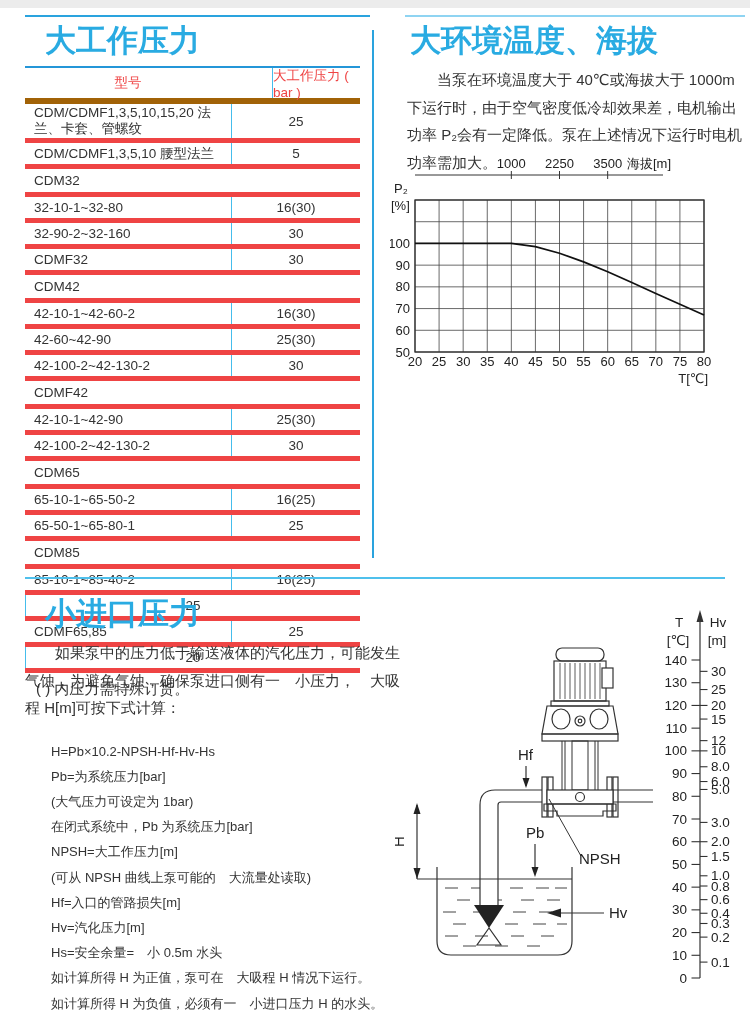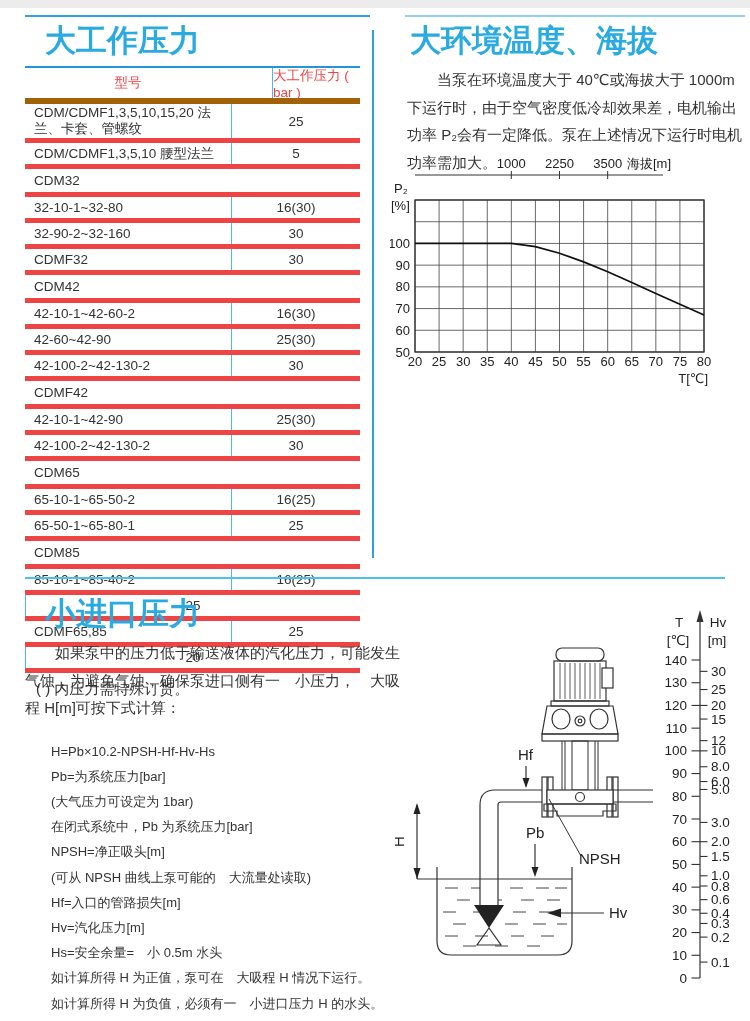--- a/index.html
+++ b/index.html
@@ -195,21 +195,21 @@
 <div class="hdivider"></div>
 
 <div class="sec" style="left:25px;top:590px;width:382px;">
   <h1 class="title">小进口压力</h1>
   <p class="para" style="margin:0 0 17px 0;">如果泵中的压力低于输送液体的汽化压力，可能发生气蚀，为避免气蚀，确保泵进口侧有一　小压力，　大吸程 H[m]可按下式计算：</p>
   <div class="flines">
       <div class="fline">H=Pb×10.2-NPSH-Hf-Hv-Hs</div>
       <div class="fline">Pb=为系统压力[bar]</div>
       <div class="fline">(大气压力可设定为 1bar)</div>
       <div class="fline">在闭式系统中，Pb 为系统压力[bar]</div>
-      <div class="fline">NPSH=净正吸头[m]</div>
+      <div class="fline">NPSH=大工作压力[m]</div>
       <div class="fline">(可从 NPSH 曲线上泵可能的　大流量处读取)</div>
       <div class="fline">Hf=入口的管路损失[m]</div>
       <div class="fline">Hv=汽化压力[m]</div>
       <div class="fline">Hs=安全余量=　小 0.5m 水头</div>
       <div class="fline">如计算所得 H 为正值，泵可在　大吸程 H 情况下运行。</div>
       <div class="fline">如计算所得 H 为负值，必须有一　小进口压力 H 的水头。</div>
     </div>
 </div>
 
 <svg class="sec" style="left:395px;top:598px;" width="355" height="420" viewBox="0 0 355 420">

